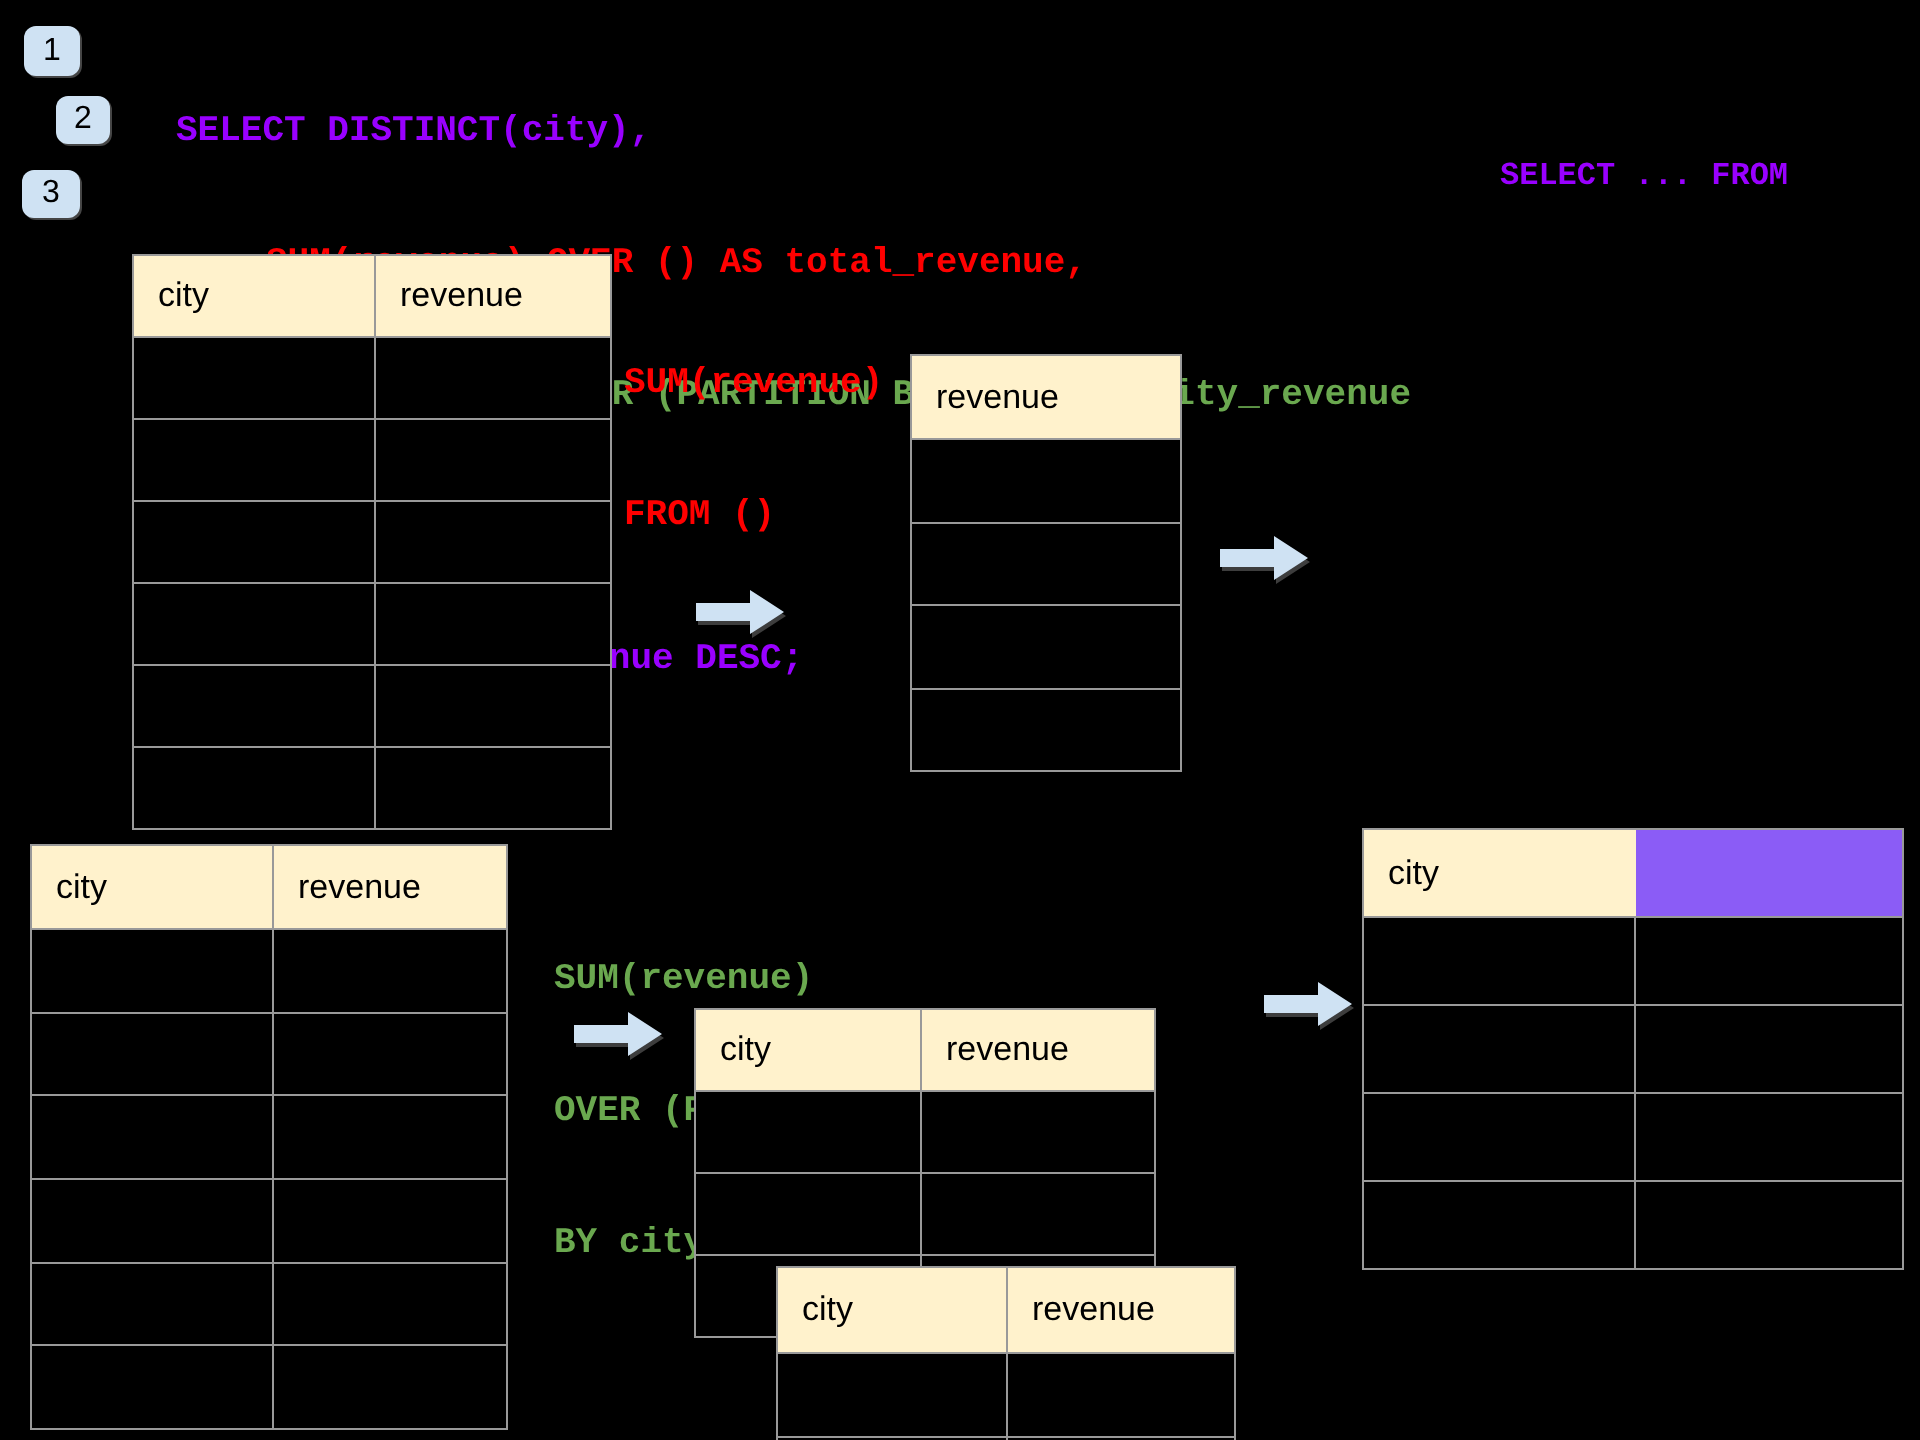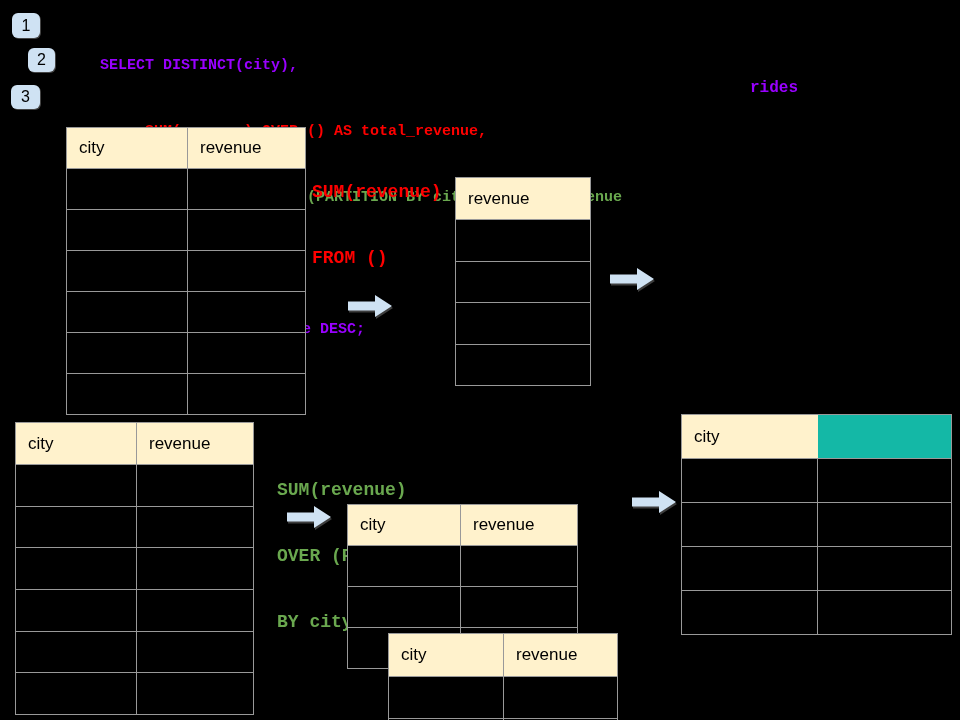--- a/index.html
+++ b/index.html
@@ -24,33 +24,33 @@
   #b2 { left: 28px; top: 48px; width: 27px; height: 24px; }
   #b3 { left: 11px; top: 85px; width: 29px; height: 24px; }
 
   
   .code {
     position: absolute;
     font-family: "Liberation Mono", monospace;
     font-weight: bold;
     white-space: pre;
   }
-  #main-code { left: 100px; top: 11px; font-size: 15px; line-height: 22px; }
+  #main-code { left: 88px; top: 11px; font-size: 18px; line-height: 22px; }
   #main-code .l-ind1 { padding-left: 45px; }
   #main-code .l-ind2 { padding-left: 22px; }
   #side-note { left: 750px; top: 36px; font-size: 16px; line-height: 21px; }
   #note-total { left: 312px; top: 137px; font-size: 18px; line-height: 22px; }
   #note-partition { left: 277px; top: 435px; font-size: 18px; line-height: 22px; }
 
   
   .tbl {
     position: absolute;
     border: 1px solid #999;
     box-sizing: border-box;
-    background: #14b8a6;
+    background: #8b5cf6;
   }
   .thead { display: grid; }
   .th {
     background: #fff2cc;
     color: #000;
     font: 17px "Liberation Sans", sans-serif;
     display: flex; align-items: center;
     padding-left: 12px;
     border-right: 1px solid #999;
     box-sizing: border-box;
@@ -109,21 +109,21 @@
 
   <div class="code" id="main-code">
     <div class="cl" style="color: rgb(153, 0, 255);">SELECT DISTINCT(city),</div>
     <div class="cl l-ind1" style="color: rgb(255, 0, 0);">SUM(revenue) OVER () AS total_revenue,</div>
     <div class="cl l-ind1" style="color: rgb(106, 168, 79);">SUM(revenue) OVER (PARTITION BY city) as city_revenue</div>
     <div class="cl l-ind2" style="color: rgb(153, 0, 255);">FROM rides</div>
     <div class="cl l-ind2" style="color: rgb(153, 0, 255);">ORDER by city_revenue DESC;</div>
   </div>
 
   <div class="code" id="side-note" style="color: rgb(153, 0, 255);">
-    <div>rides</div>
+    <div>SELECT ... FROM</div>
   </div>
 
   <div class="code" id="note-total" style="color: rgb(255, 0, 0);">
     <div>SUM(revenue)</div>
     <div>FROM ()</div>
   </div>
 
   <div class="code" id="note-partition" style="color: rgb(106, 168, 79);">
     <div>SUM(revenue)</div>
     <div>OVER (PARTITION</div>

